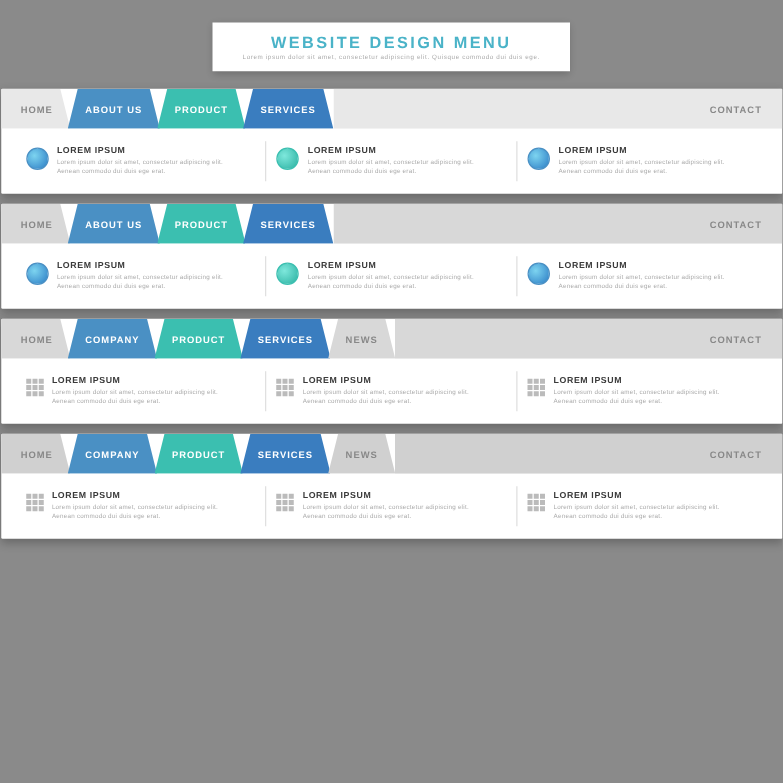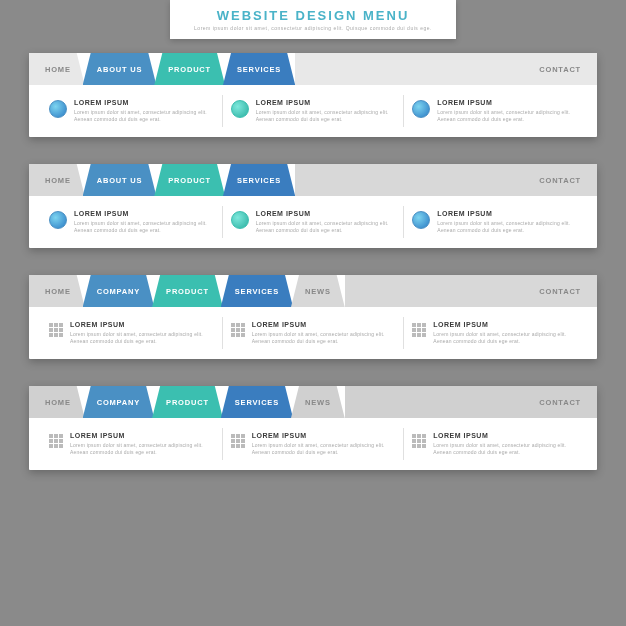--- a/index.html
+++ b/index.html
@@ -12,42 +12,43 @@
       flex-direction: column;
       align-items: center;
       justify-content: flex-start;
       overflow: hidden;
     }
 
     
     .title-banner {
       background: white;
       padding: 8px 24px;
+      margin-top: 18px;
       margin-bottom: 14px;
       text-align: center;
       box-shadow: 0 2px 6px rgba(0,0,0,0.2);
     }
     .title-banner h1 {
       font-size: 13px;
       font-weight: bold;
       letter-spacing: 2px;
       color: #4ab3c8;
     }
     .title-banner p {
       font-size: 5px;
       color: #aaa;
       letter-spacing: 0.5px;
       margin-top: 2px;
     }
 
     
     .nav-card {
       background: white;
-      width: 568px;
-      margin-bottom: 27px;
+      width: 625px;
+      margin-bottom: 8px;
       box-shadow: 0 3px 8px rgba(0,0,0,0.25);
       border-radius: 1px;
     }
 
     
     .nav-bar {
       display: flex;
       align-items: stretch;
       height: 32px;
       overflow: hidden;

